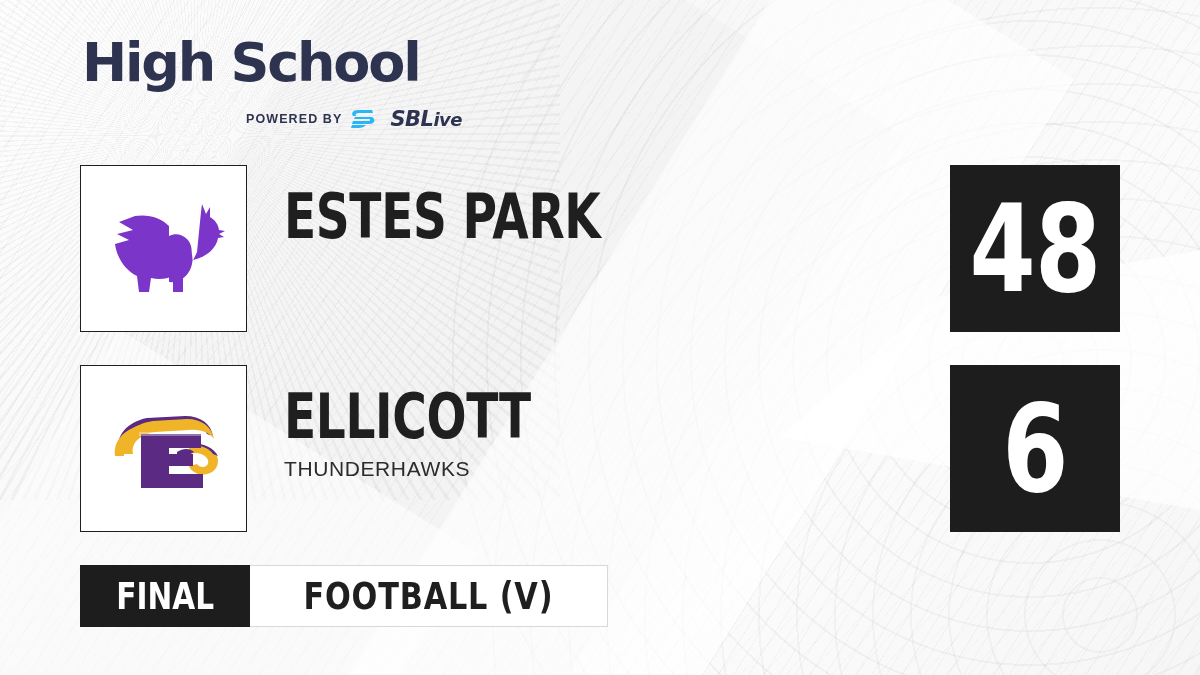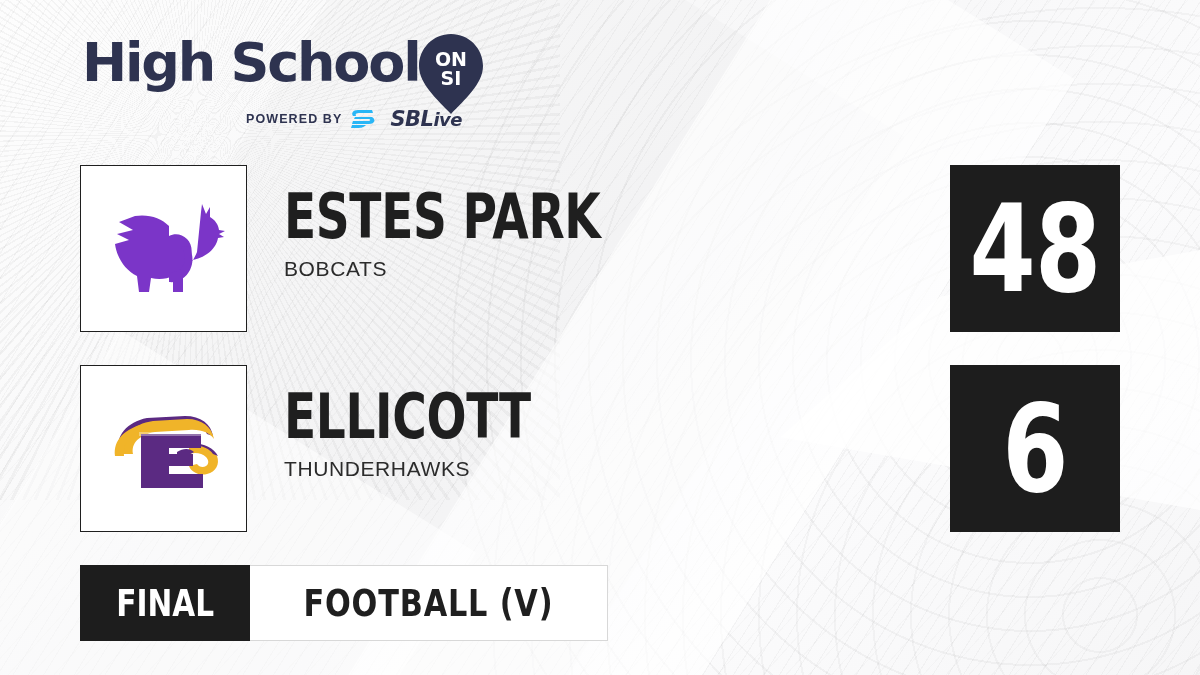--- a/index.html
+++ b/index.html
@@ -247,21 +247,21 @@
     letter-spacing: -1px;
     transform: scaleX(0.78);
     transform-origin: center;
   }
 
   
   .status-bar {
     position: absolute;
     left: 80px;
     top: 565px;
-    height: 76px;
+    height: 62px;
     display: flex;
     align-items: stretch;
   }
   .status-final {
     background: #1d1d1d;
     display: flex;
     align-items: center;
     justify-content: center;
     padding: 0 24px;
     min-width: 148px;
@@ -309,27 +309,20 @@
   <div class="bg-arcs-2"></div>
   <div class="bg-fan"></div>
   <div class="bg-band-a"></div>
   <div class="bg-band-b"></div>
   <div class="bg-band-c"></div>
   <div class="bg-wedge"></div>
 
   <div class="brand">
     <div class="brand-wordmark">High School</div>
 
-    <div class="onsi-pin">
-      <svg width="66" height="84" viewBox="0 0 66 84">
-        <path d="M33 2 C15.3 2 1 16.3 1 34 C1 52 20 68 33 82 C46 68 65 52 65 34 C65 16.3 50.7 2 33 2 Z" fill="#2e3350"></path>
-        <text x="33" y="34" text-anchor="middle" fill="#ffffff" font-family="DejaVu Sans, sans-serif" font-size="19" font-weight="bold">ON</text>
-        <text x="33" y="53" text-anchor="middle" fill="#ffffff" font-family="DejaVu Sans, sans-serif" font-size="19" font-weight="bold">SI</text>
-      </svg>
-    </div>
 
     <div class="powered">
       <span class="powered-label">POWERED BY</span>
       <span class="sbl-mark">
         <svg class="sbl-s" width="26" height="22" viewBox="0 0 26 22">
           <path d="M22 2 L8 2 C3 2 1 5 3 8 L6 8 C5 6 6 5 9 5 L23 5 Z" fill="#29b6f6"></path>
           <path d="M4 11 L18 11 C21 11 21 13 18 13 L3 13 L2 16 L19 16 C25 16 26 11 22 9 L5 9 Z" fill="#29b6f6"></path>
           <path d="M2 17 L16 17 C13 20 10 20 6 20 L1 20 Z" fill="#29b6f6"></path>
         </svg>
         <span class="sbl-text"><span>SBL</span><span class="lower">ive</span></span>
@@ -349,21 +342,20 @@
                    C28 84 36 96 48 102 L50 118 L60 118 L62 104
                    C70 106 78 105 84 102 L84 118 L94 118 L94 96
                    C100 92 105 86 108 78 Z"></path>
           <path d="M99 72 C104 78 105 88 101 96 C97 104 89 109 80 108
                    L80 98 C87 99 92 96 95 90 C97 84 96 77 92 73 Z"></path>
         </g>
       </svg>
     </div>
     <div class="team-text">
       <div class="team-name">ESTES PARK</div>
-      <div class="team-mascot">BOBCATS</div>
     </div>
     <div class="score-box">
       <span class="score-value">48</span>
     </div>
   </div>
 
   <div class="team-row row-2">
     <div class="logo-box">
       <svg width="150" height="150" viewBox="0 0 150 150">
         <g>

